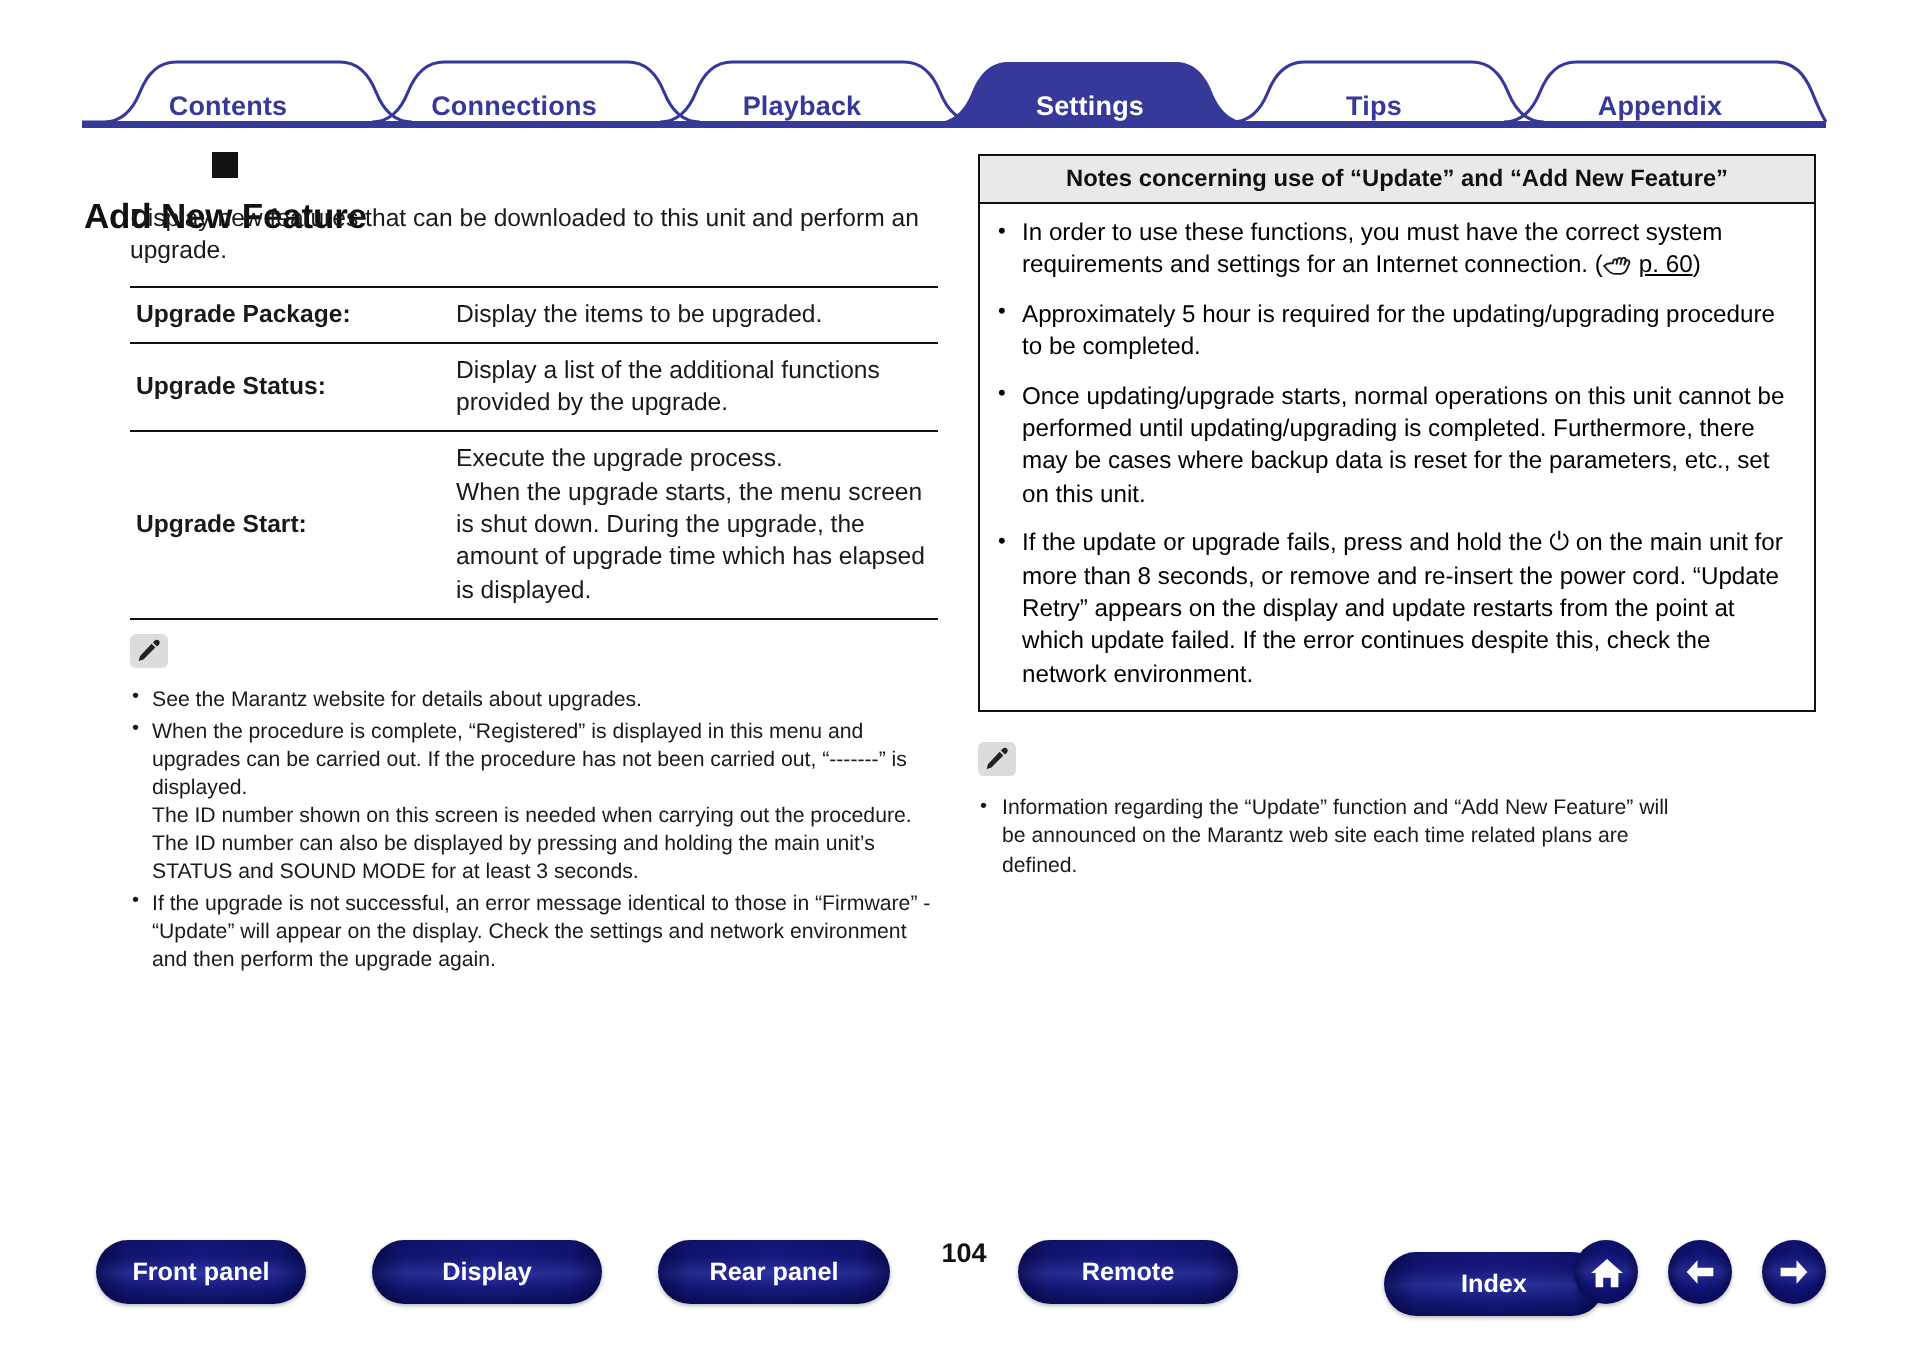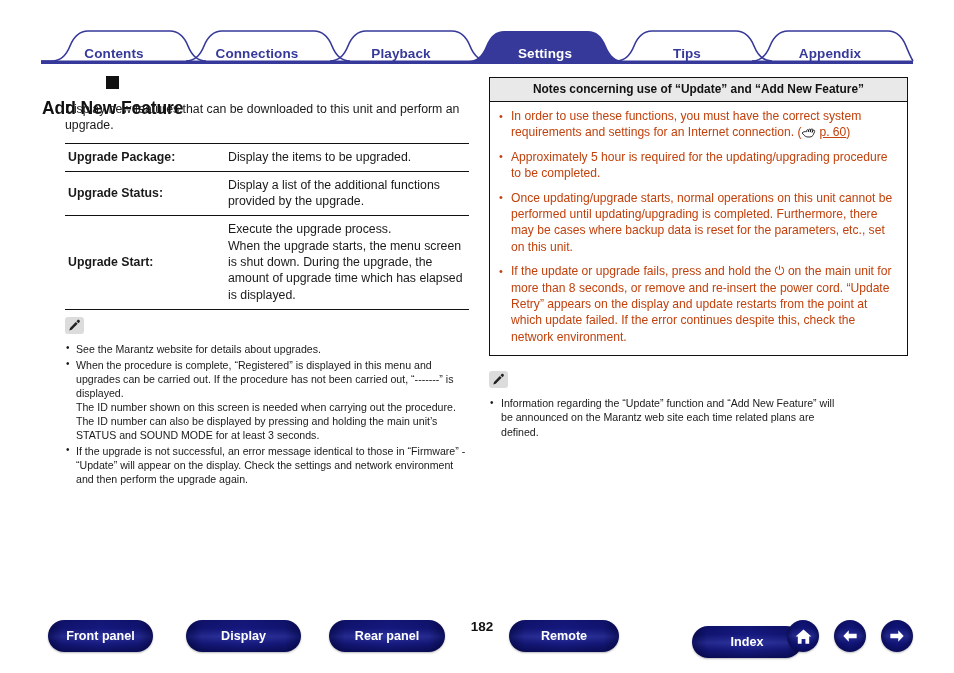--- a/index.html
+++ b/index.html
@@ -147,21 +147,21 @@
   .boxlist {
     margin: 0; padding: 0;
     list-style: none;
   }
   .boxlist > li {
     position: relative;
     padding-left: 13px;
     font-size: 12.1px;
     line-height: 16.4px;
     margin-bottom: 8px;
-    color: #c2410c;
+    color: #000000;
   }
   .boxlist > li:last-child { margin-bottom: 2px; }
   .boxlist > li::before {
     content: "•";
     position: absolute;
     left: 1px; top: -0.5px;
     font-size: 11px;
   }
   .pref {
     white-space: nowrap;
@@ -325,21 +325,21 @@
           <path d="M11.6 1.6 C12.3 0.9 13.4 0.9 14.1 1.6 C14.8 2.3 14.8 3.4 14.1 4.1 L12.9 5.3 L10.4 2.8 Z" fill="#222"></path>
           <path d="M9.6 3.6 L11.9 5.9 L4.6 13.2 L1.6 14.2 L2.5 11.1 Z" fill="#222"></path>
         </svg>
       </span>
       <ul class="notelist">
         <li>Information regarding the “Update” function and “Add New Feature” will be announced on the Marantz web site each time related plans are defined.</li>
       </ul>
     </div>
   </div>
 
-  <div id="pagenum">182</div>
+  <div id="pagenum">104</div>
 
   <div id="footer">
     <div class="pill" style="left:48px;  top:2px; width:105px;">Front panel</div>
     <div class="pill" style="left:186px; top:2px; width:115px;">Display</div>
     <div class="pill" style="left:329px; top:2px; width:116px;">Rear panel</div>
     <div class="pill" style="left:509px; top:2px; width:110px;">Remote</div>
     <div class="pill" style="left:653px; top:8px; width:110px;margin-left:39px;">Index</div>
 
     <div class="circ" style="left:787px; top:2px;">
       <svg width="19" height="19" viewBox="0 0 24 24" aria-hidden="true">

